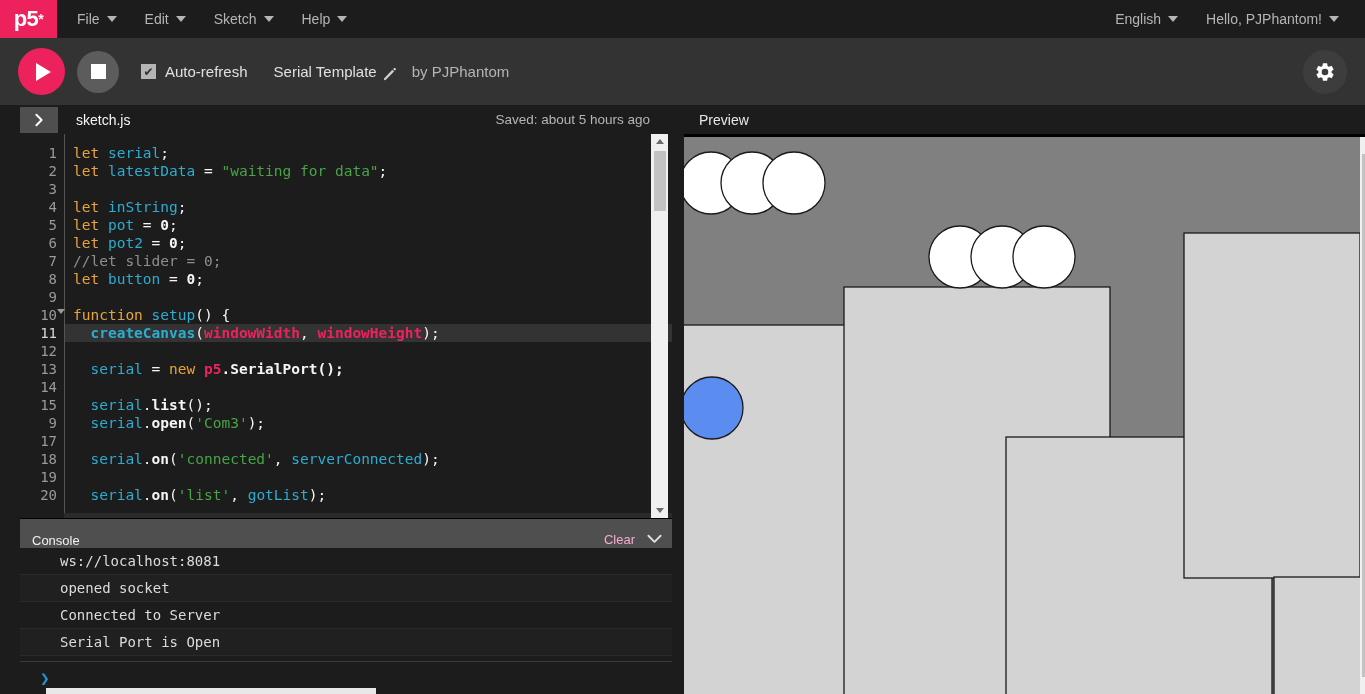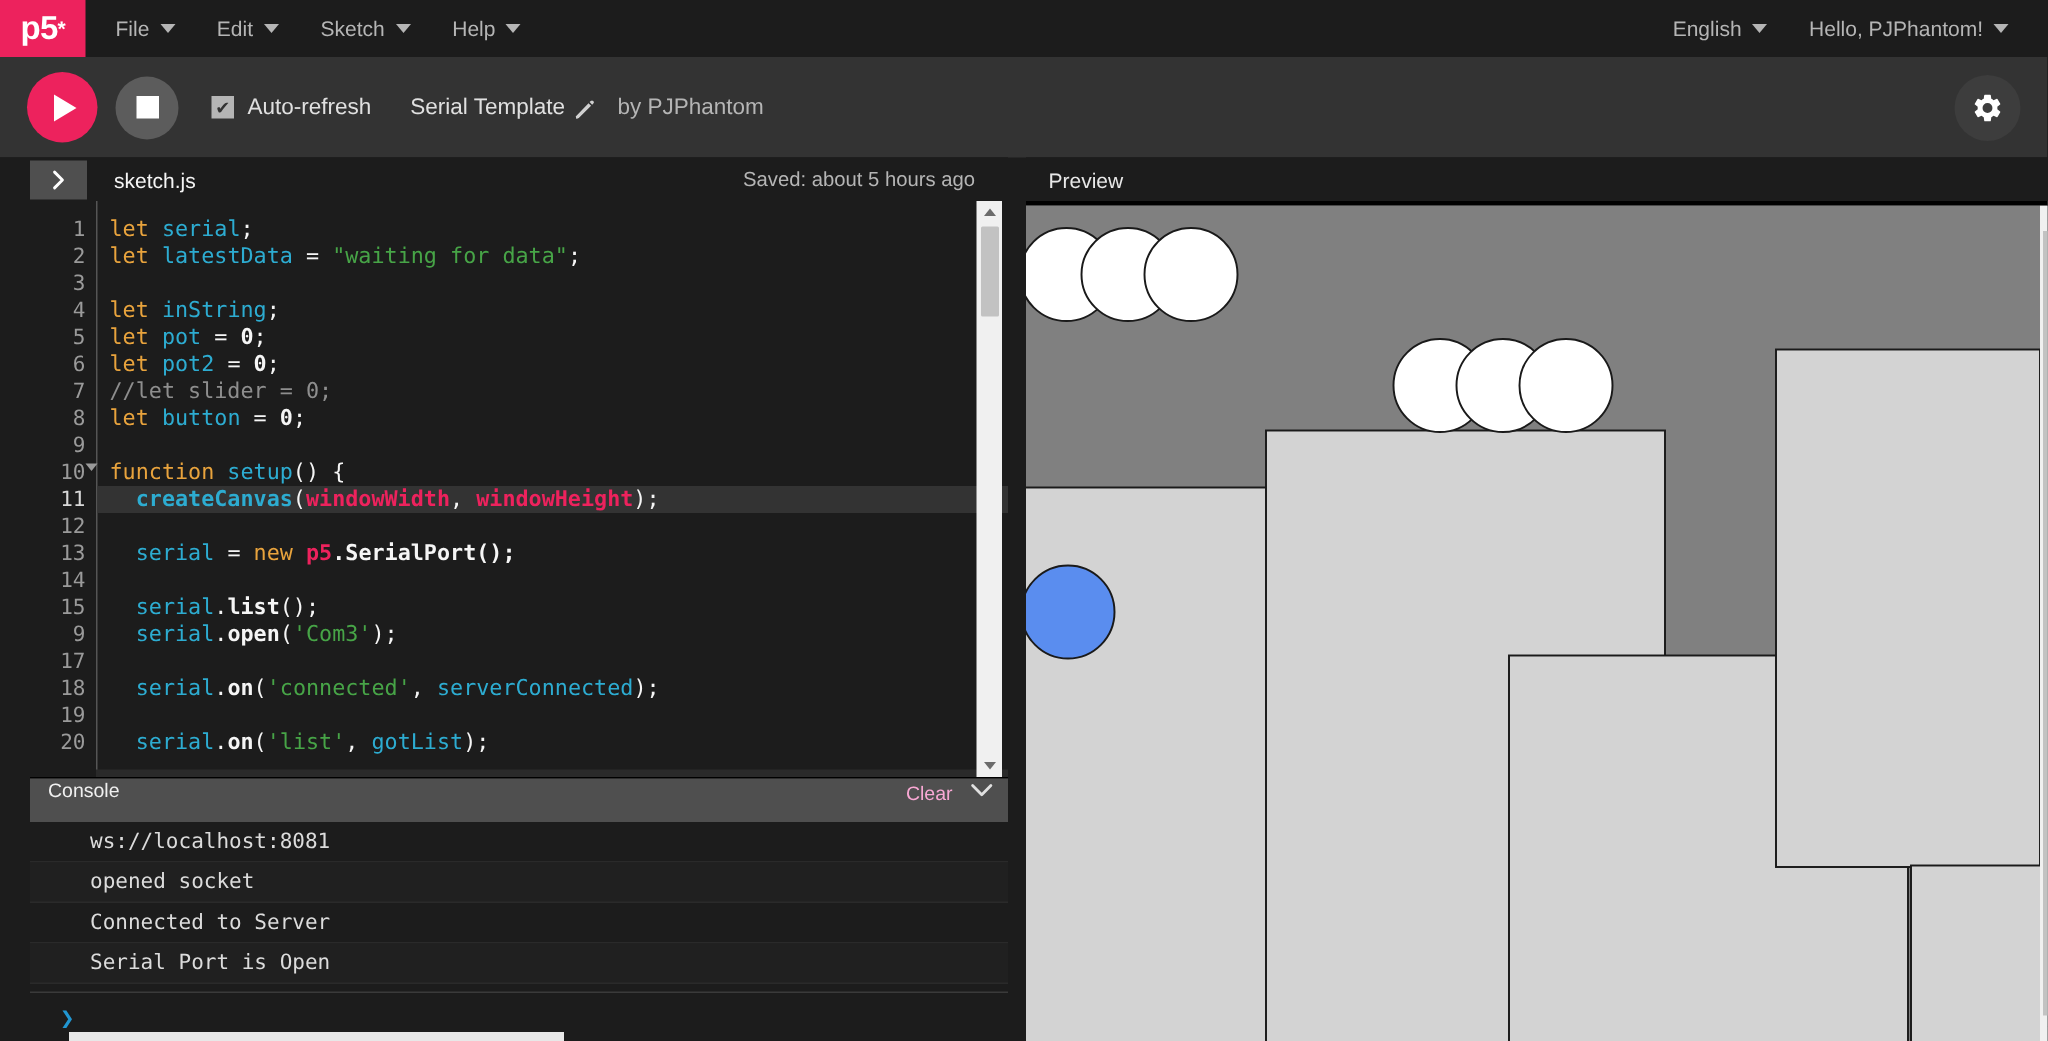--- a/index.html
+++ b/index.html
@@ -243,21 +243,21 @@
     height: 176px; width: 100%;
     background: #1c1c1c;
     display: flex; flex-direction: column;
     flex-shrink: 0;
     margin-left: 20px;
     width: 652px;
     border-top: 1px solid #000;
   }
   #console-header {
     height: 29px; background: #4f4f4f;
-    display: flex; align-items: flex-start;
+    display: flex; align-items: flex-end;
     padding: 0 10px 0 12px;
     flex-shrink: 0;
   }
   #console-title { color: #f0f0f0; font-size: 13px; }
   #console-actions { margin-left: auto; display: flex; align-items: center; gap: 12px; }
   #console-clear { color: #f9a8d4; font-size: 13px; cursor: pointer; }
   #console-body {
     flex: 1; overflow: hidden;
     font-family: "DejaVu Sans Mono", "Liberation Mono", monospace;
     font-size: 14px;

